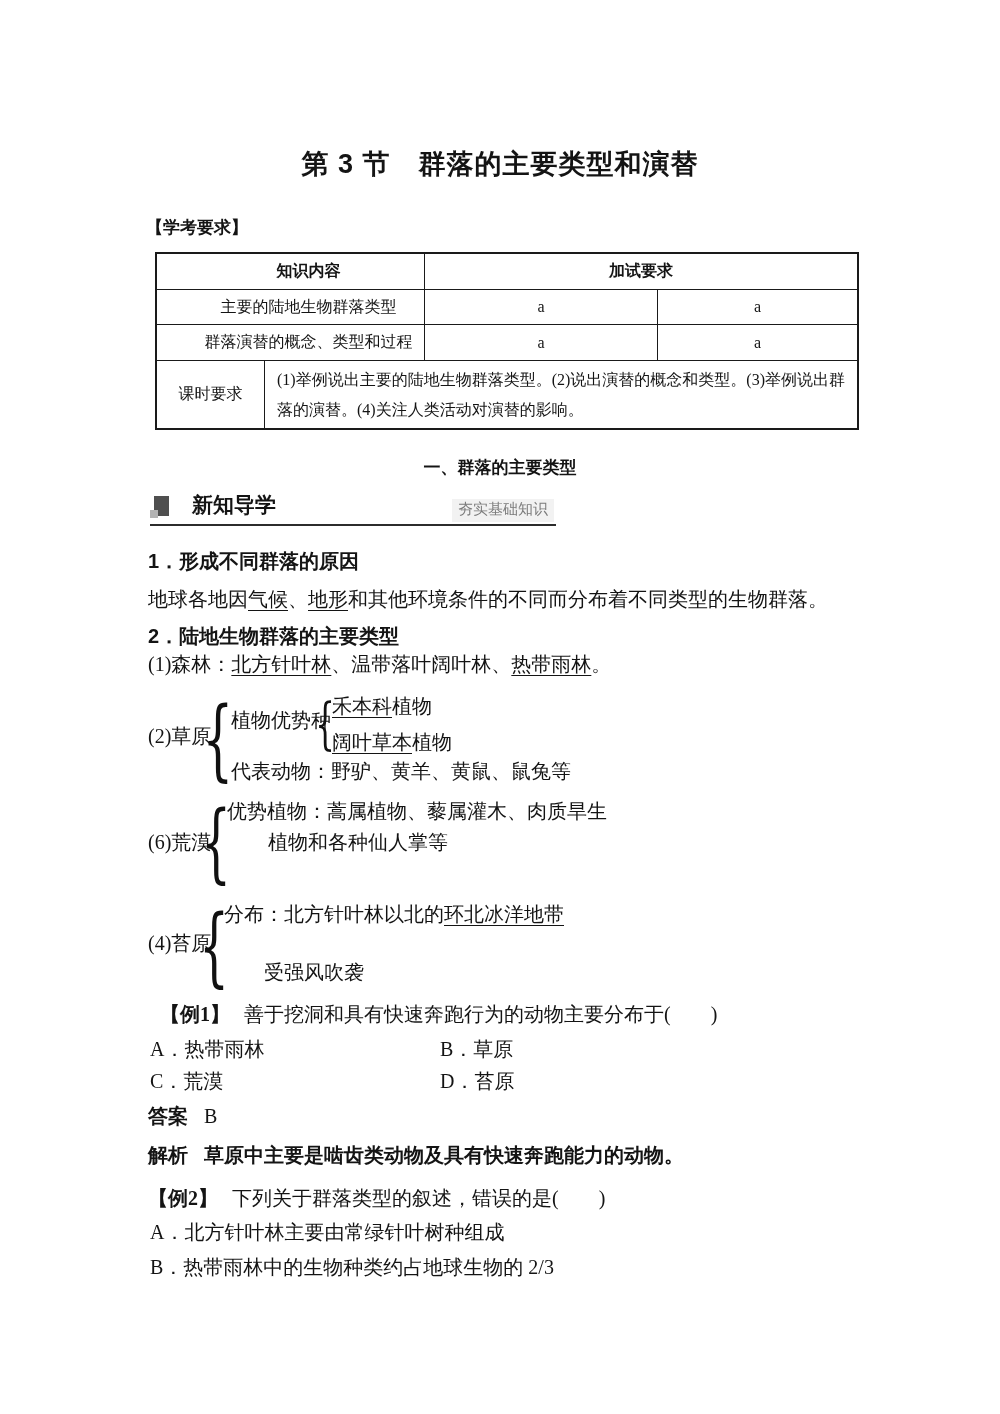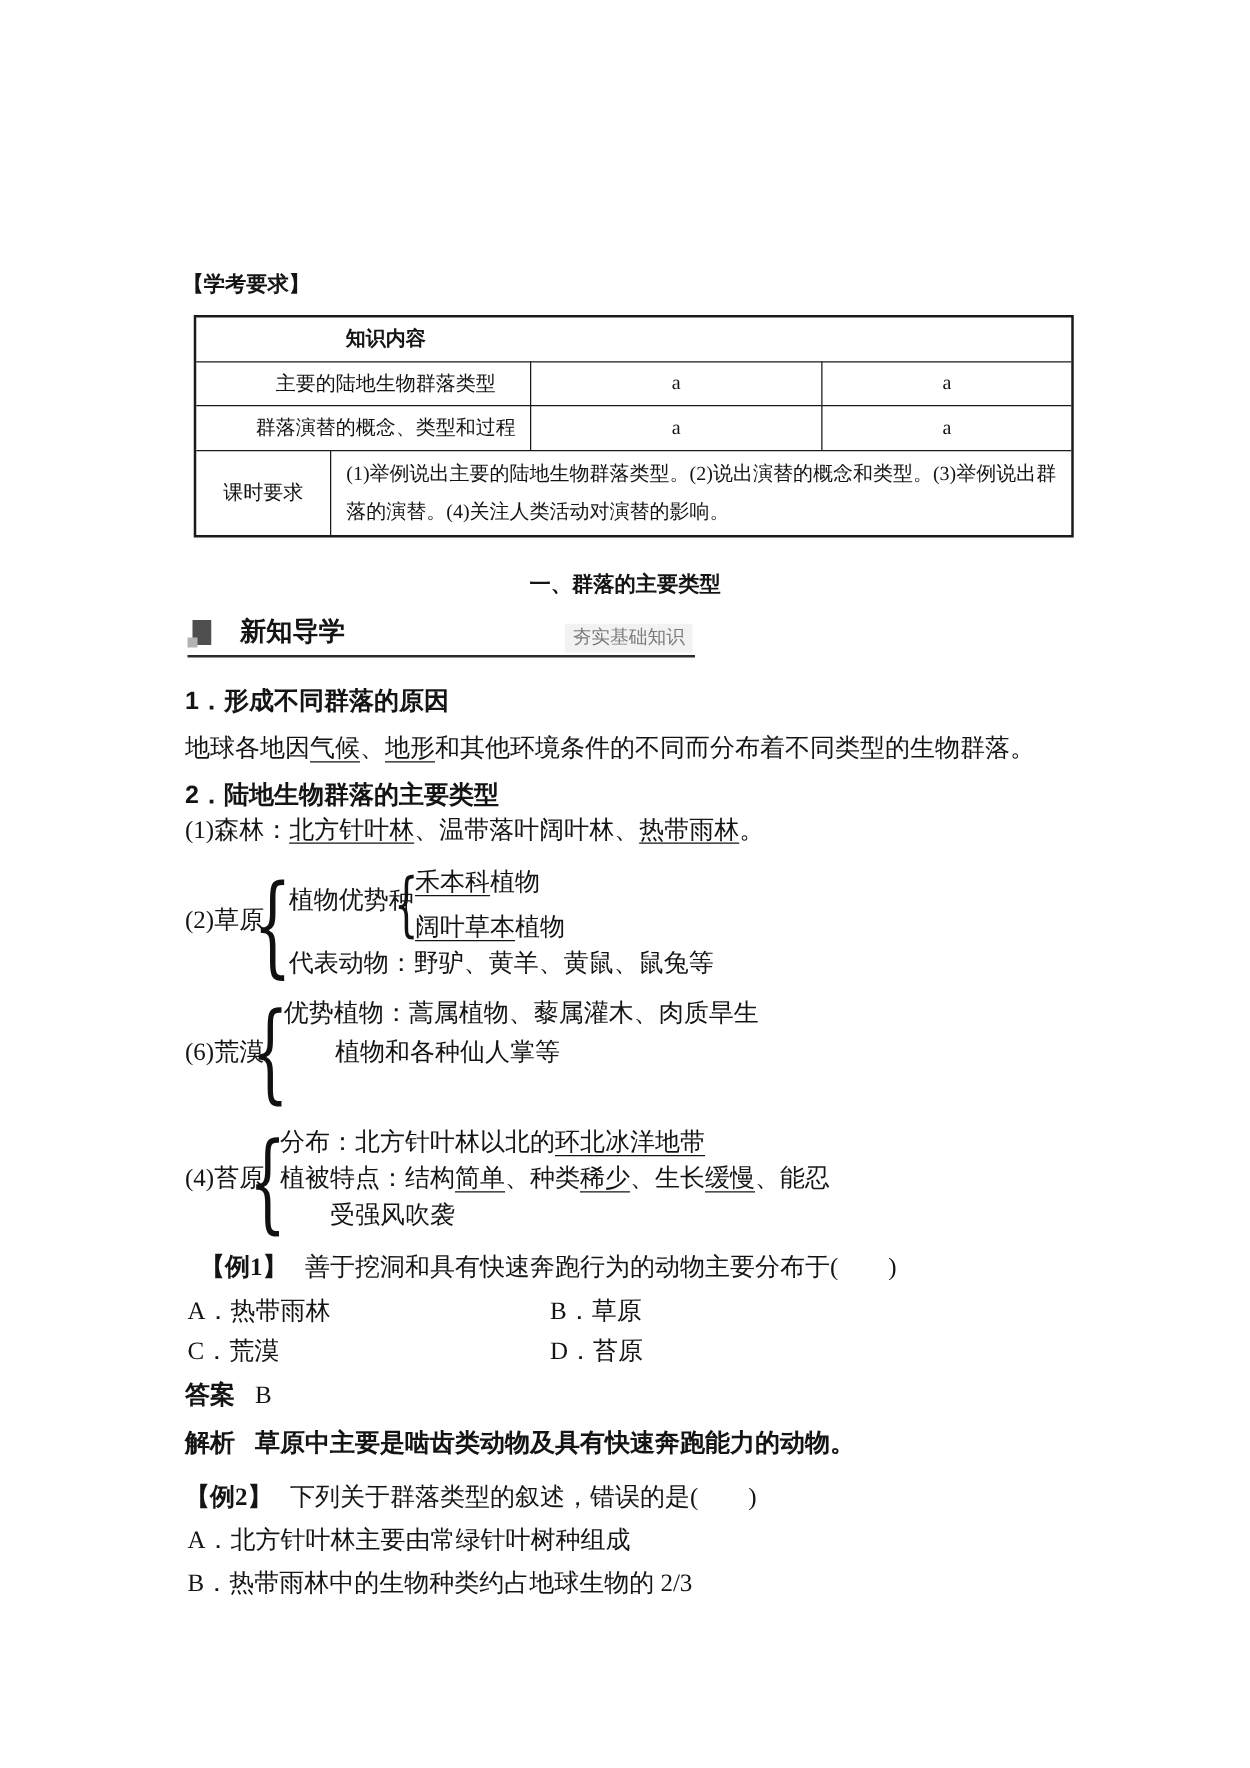--- a/index.html
+++ b/index.html
@@ -42,26 +42,28 @@
   .brace{position:absolute;width:22px;display:flex;align-items:center;justify-content:center;
          transform:scaleX(0.55);transform-origin:center;color:#111;
          font-family:"DejaVu Serif","Liberation Serif",serif;font-weight:400;}
   .brace::before{content:"{";}
 </style>
 </head>
 <body>
 
 <div class="page">
 
+  <div class="abs doc-title hei">第 3 节　群落的主要类型和演替</div>
 
   <div class="abs exam-label hei">【学考要求】</div>
 
   <div class="abs reqtable">
     <div class="tr">
       <div class="td c1 th h35">知识内容</div>
+      <div class="td c3 th h35">加试要求</div>
     </div>
     <div class="tr rb">
       <div class="td c1 h35">主要的陆地生物群落类型</div>
       <div class="td c2 h35">a</div>
       <div class="td c3 h35">a</div>
     </div>
     <div class="tr rb">
       <div class="td c1 h36">群落演替的概念、类型和过程</div>
       <div class="td c2 h36">a</div>
       <div class="td c3 h36">a</div>
@@ -107,23 +109,20 @@
   <div class="abs line" style="top:830px;left:148px;">(6)荒漠</div>
   <div class="brace" style="top:795px;left:205px;height:94px;font-size:86px;"></div>
   <div class="abs line" style="top:799px;left:227px;">优势植物：蒿属植物、藜属灌木、肉质旱生</div>
   <div class="abs line" style="top:830px;left:268px;">植物和各种仙人掌等</div>
 
   <div class="abs line" style="top:931px;left:148px;">(4)苔原</div>
   <div class="brace" style="top:899px;left:203px;height:94px;font-size:86px;"></div>
   <div class="abs line" style="top:902px;left:224px;">
     <span>分布：北方针叶林以北的</span><span class="u">环北冰洋地带</span>
   </div>
-  <div class="abs line" style="top:931px;left:224px;">
-    <span>植被特点：结构</span><span class="u">简单</span><span>、种类</span><span class="u">稀少</span><span>、生长</span><span class="u">缓慢</span><span>、能忍</span>
-  </div>
   <div class="abs line" style="top:960px;left:264px;">受强风吹袭</div>
 
   <div class="abs line" style="top:1002px;left:160px;">
     <span class="bold">【例1】</span><span style="margin-left:14px;">善于挖洞和具有快速奔跑行为的动物主要分布于(　　)</span>
   </div>
   <div class="abs line" style="top:1037px;left:150px;">A．热带雨林</div>
   <div class="abs line" style="top:1037px;left:440px;">B．草原</div>
   <div class="abs line" style="top:1069px;left:150px;">C．荒漠</div>
   <div class="abs line" style="top:1069px;left:440px;">D．苔原</div>
   <div class="abs line" style="top:1104px;left:148px;">

